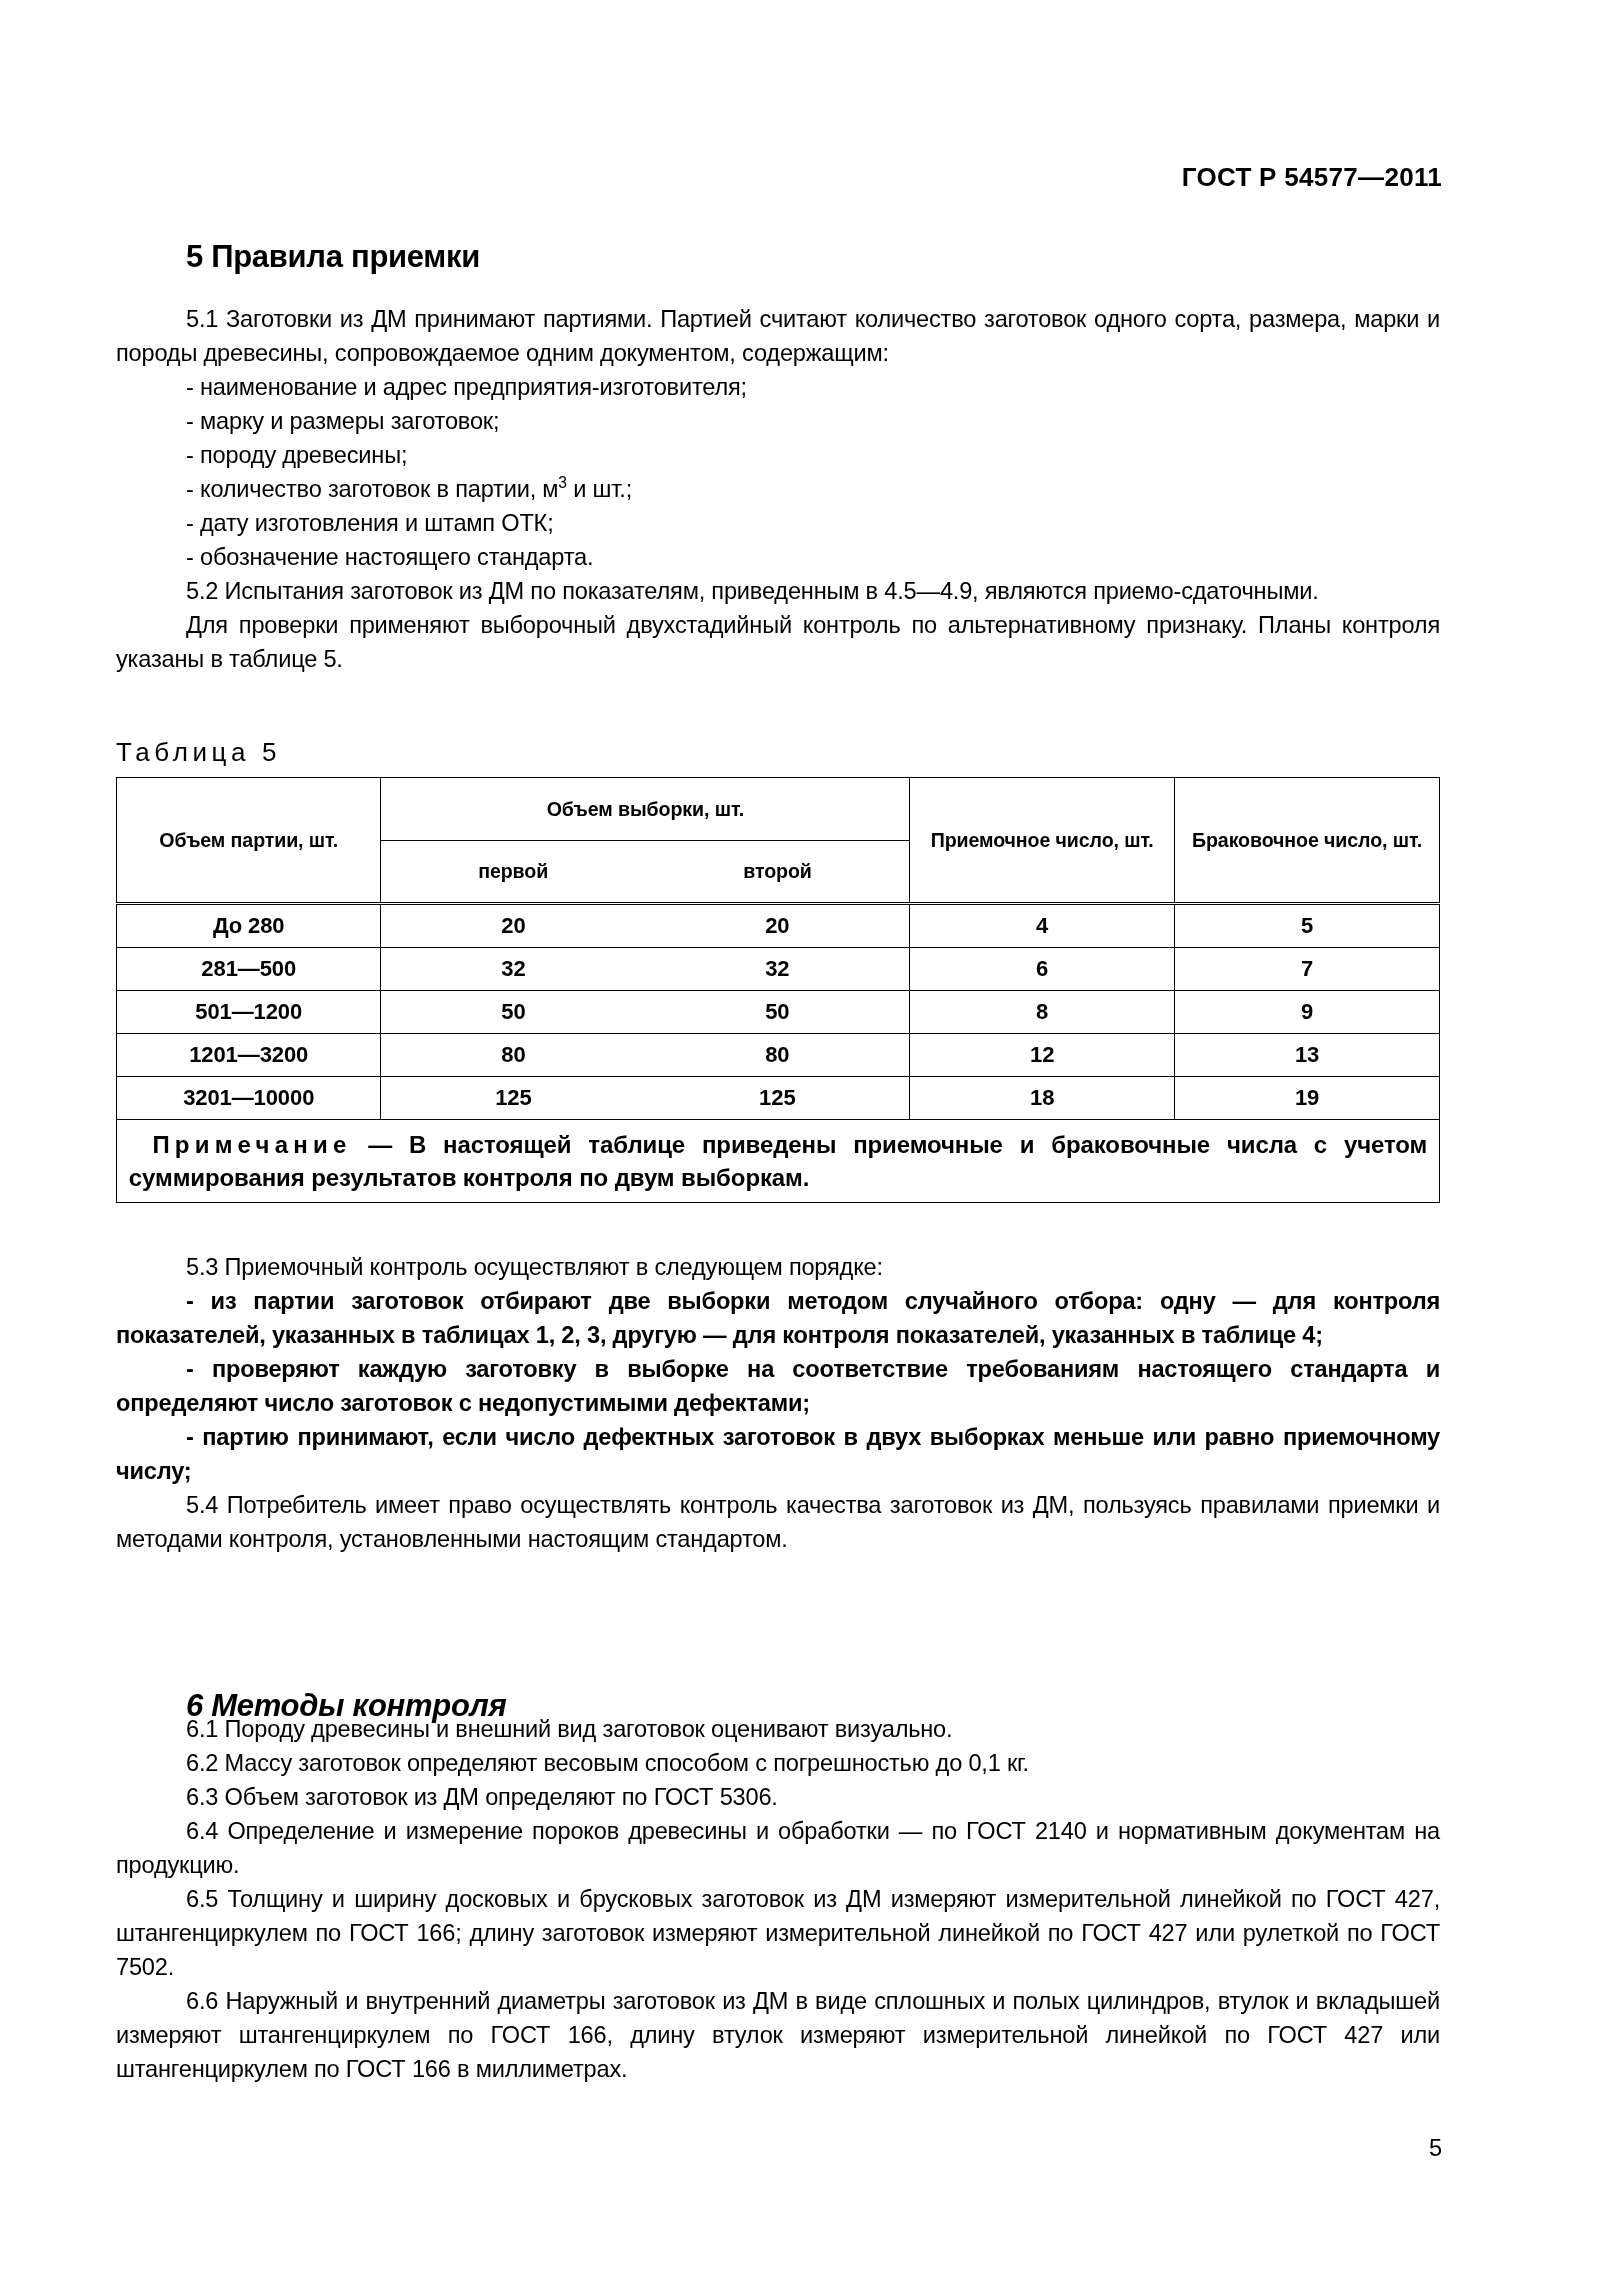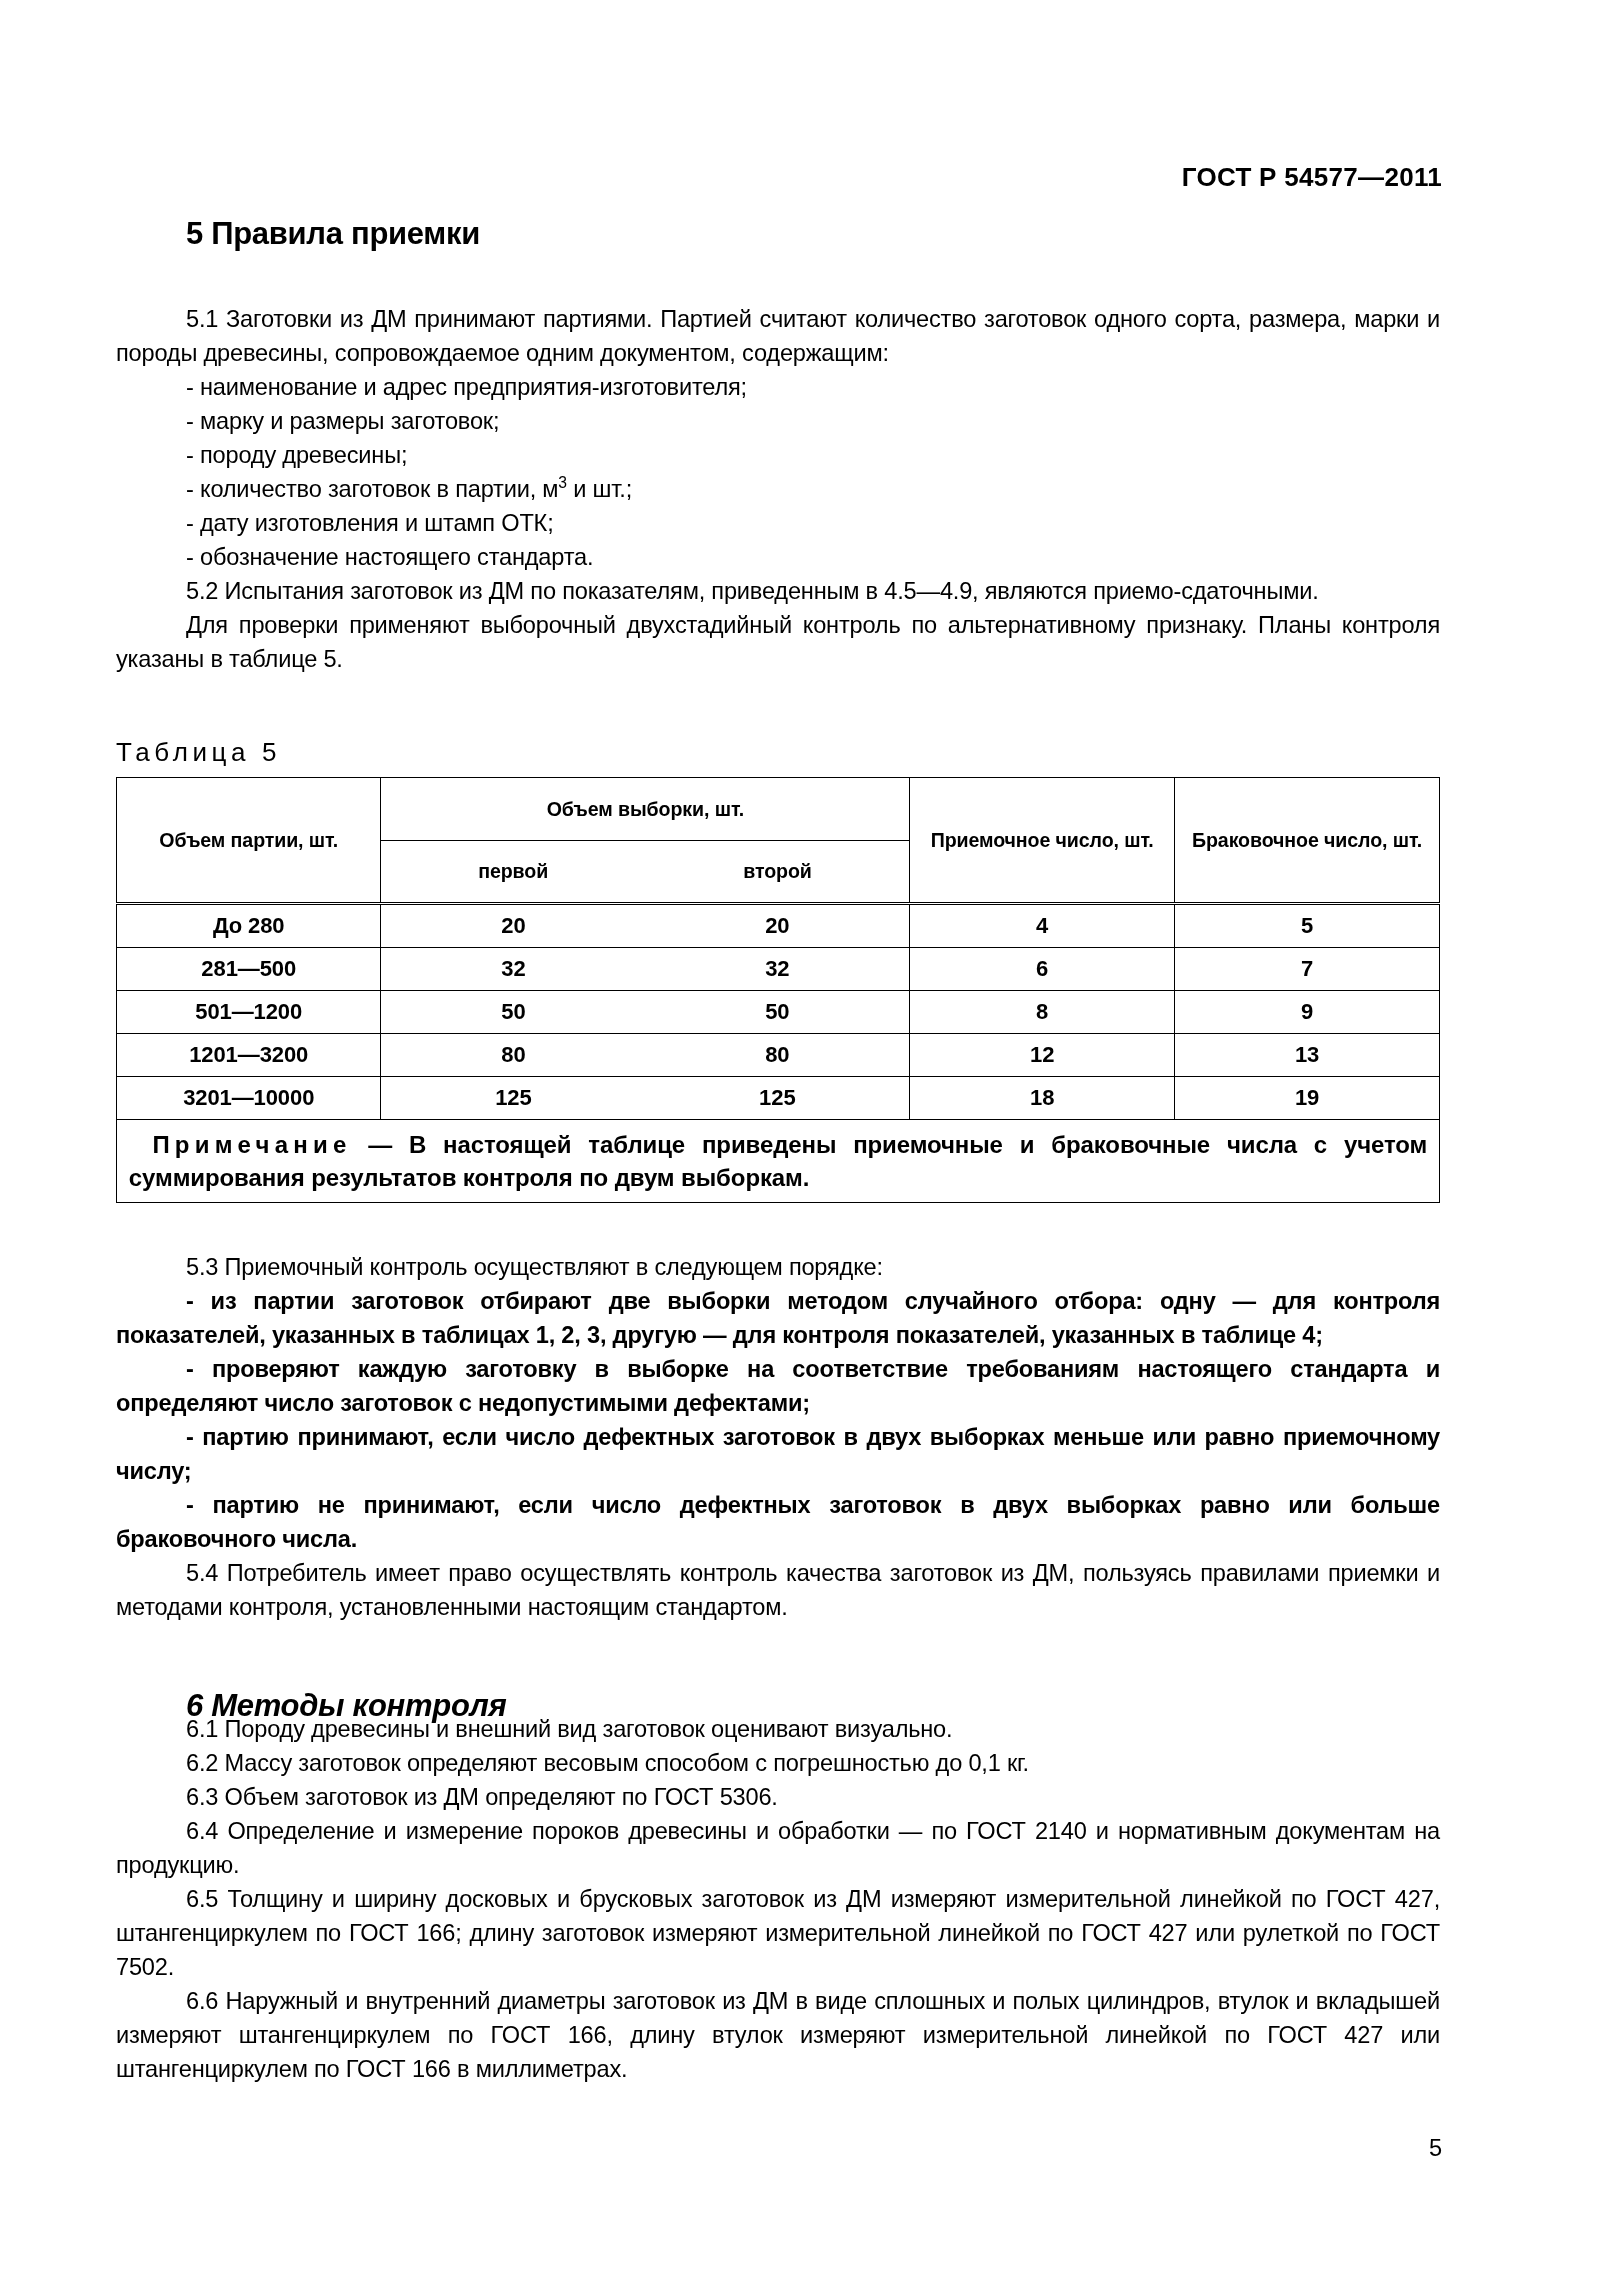--- a/index.html
+++ b/index.html
@@ -51,21 +51,21 @@
       position: absolute; right: 181px; top: 2135px; font-size: 23.6px;
     }
   </style>
 </head>
 <body>
 
 <div>
 
   <div class="header-code">ГОСТ  Р 54577—2011</div>
 
-  <div class="section-title" style="top:216px;">5  Правила приемки</div>
+  <div class="section-title" style="top:239px;">5  Правила приемки</div>
 
   <div class="text-block" style="top:302px;">
     <p class="indent">5.1  Заготовки из ДМ принимают партиями. Партией считают количество заготовок одного сорта, размера, марки и породы древесины, сопровождаемое одним документом, содержащим:</p>
     <p class="dash-item">- наименование и адрес предприятия-изготовителя;</p>
     <p class="dash-item">- марку и размеры заготовок;</p>
     <p class="dash-item">- породу древесины;</p>
     <p class="dash-item"><span>- количество заготовок в партии, м</span><sup>3</sup><span> и шт.;</span></p>
     <p class="dash-item">- дату изготовления и штамп ОТК;</p>
     <p class="dash-item">- обозначение настоящего стандарта.</p>
     <p class="indent">5.2  Испытания заготовок из ДМ по показателям, приведенным в 4.5—4.9, являются приемо-сдаточными.</p>
@@ -136,21 +136,20 @@
         </td>
       </tr>
     </tbody>
   </table>
 
   <div class="text-block" style="top:1250px;">
     <p class="indent">5.3  Приемочный контроль осуществляют в следующем порядке:</p>
     <p class="dash-item-wrap">- из партии заготовок отбирают две выборки методом случайного отбора: одну — для контроля показателей, указанных в таблицах 1, 2, 3, другую — для контроля показателей, указанных в таблице 4;</p>
     <p class="dash-item-wrap">- проверяют каждую заготовку в выборке на соответствие требованиям настоящего стандарта и определяют число заготовок с недопустимыми дефектами;</p>
     <p class="dash-item-wrap">- партию принимают, если число дефектных заготовок в двух выборках меньше или равно приемочному числу;</p>
-    <p class="dash-item-wrap">- партию не принимают, если число дефектных заготовок в двух выборках равно или больше браковочного числа.</p>
     <p class="indent">5.4  Потребитель имеет право осуществлять контроль качества заготовок из ДМ, пользуясь правилами приемки и методами контроля, установленными настоящим стандартом.</p>
   </div>
 
   <div class="section-title" style="top:1688px;font-style:italic;">6  Методы контроля</div>
 
   <div class="text-block" style="top:1712px;">
     <p class="indent">6.1  Породу древесины и внешний вид заготовок оценивают визуально.</p>
     <p class="indent">6.2  Массу заготовок определяют весовым способом с погрешностью до 0,1 кг.</p>
     <p class="indent">6.3  Объем заготовок из ДМ определяют по ГОСТ 5306.</p>
     <p class="indent">6.4  Определение и измерение пороков древесины и обработки — по ГОСТ 2140 и нормативным документам на продукцию.</p>

